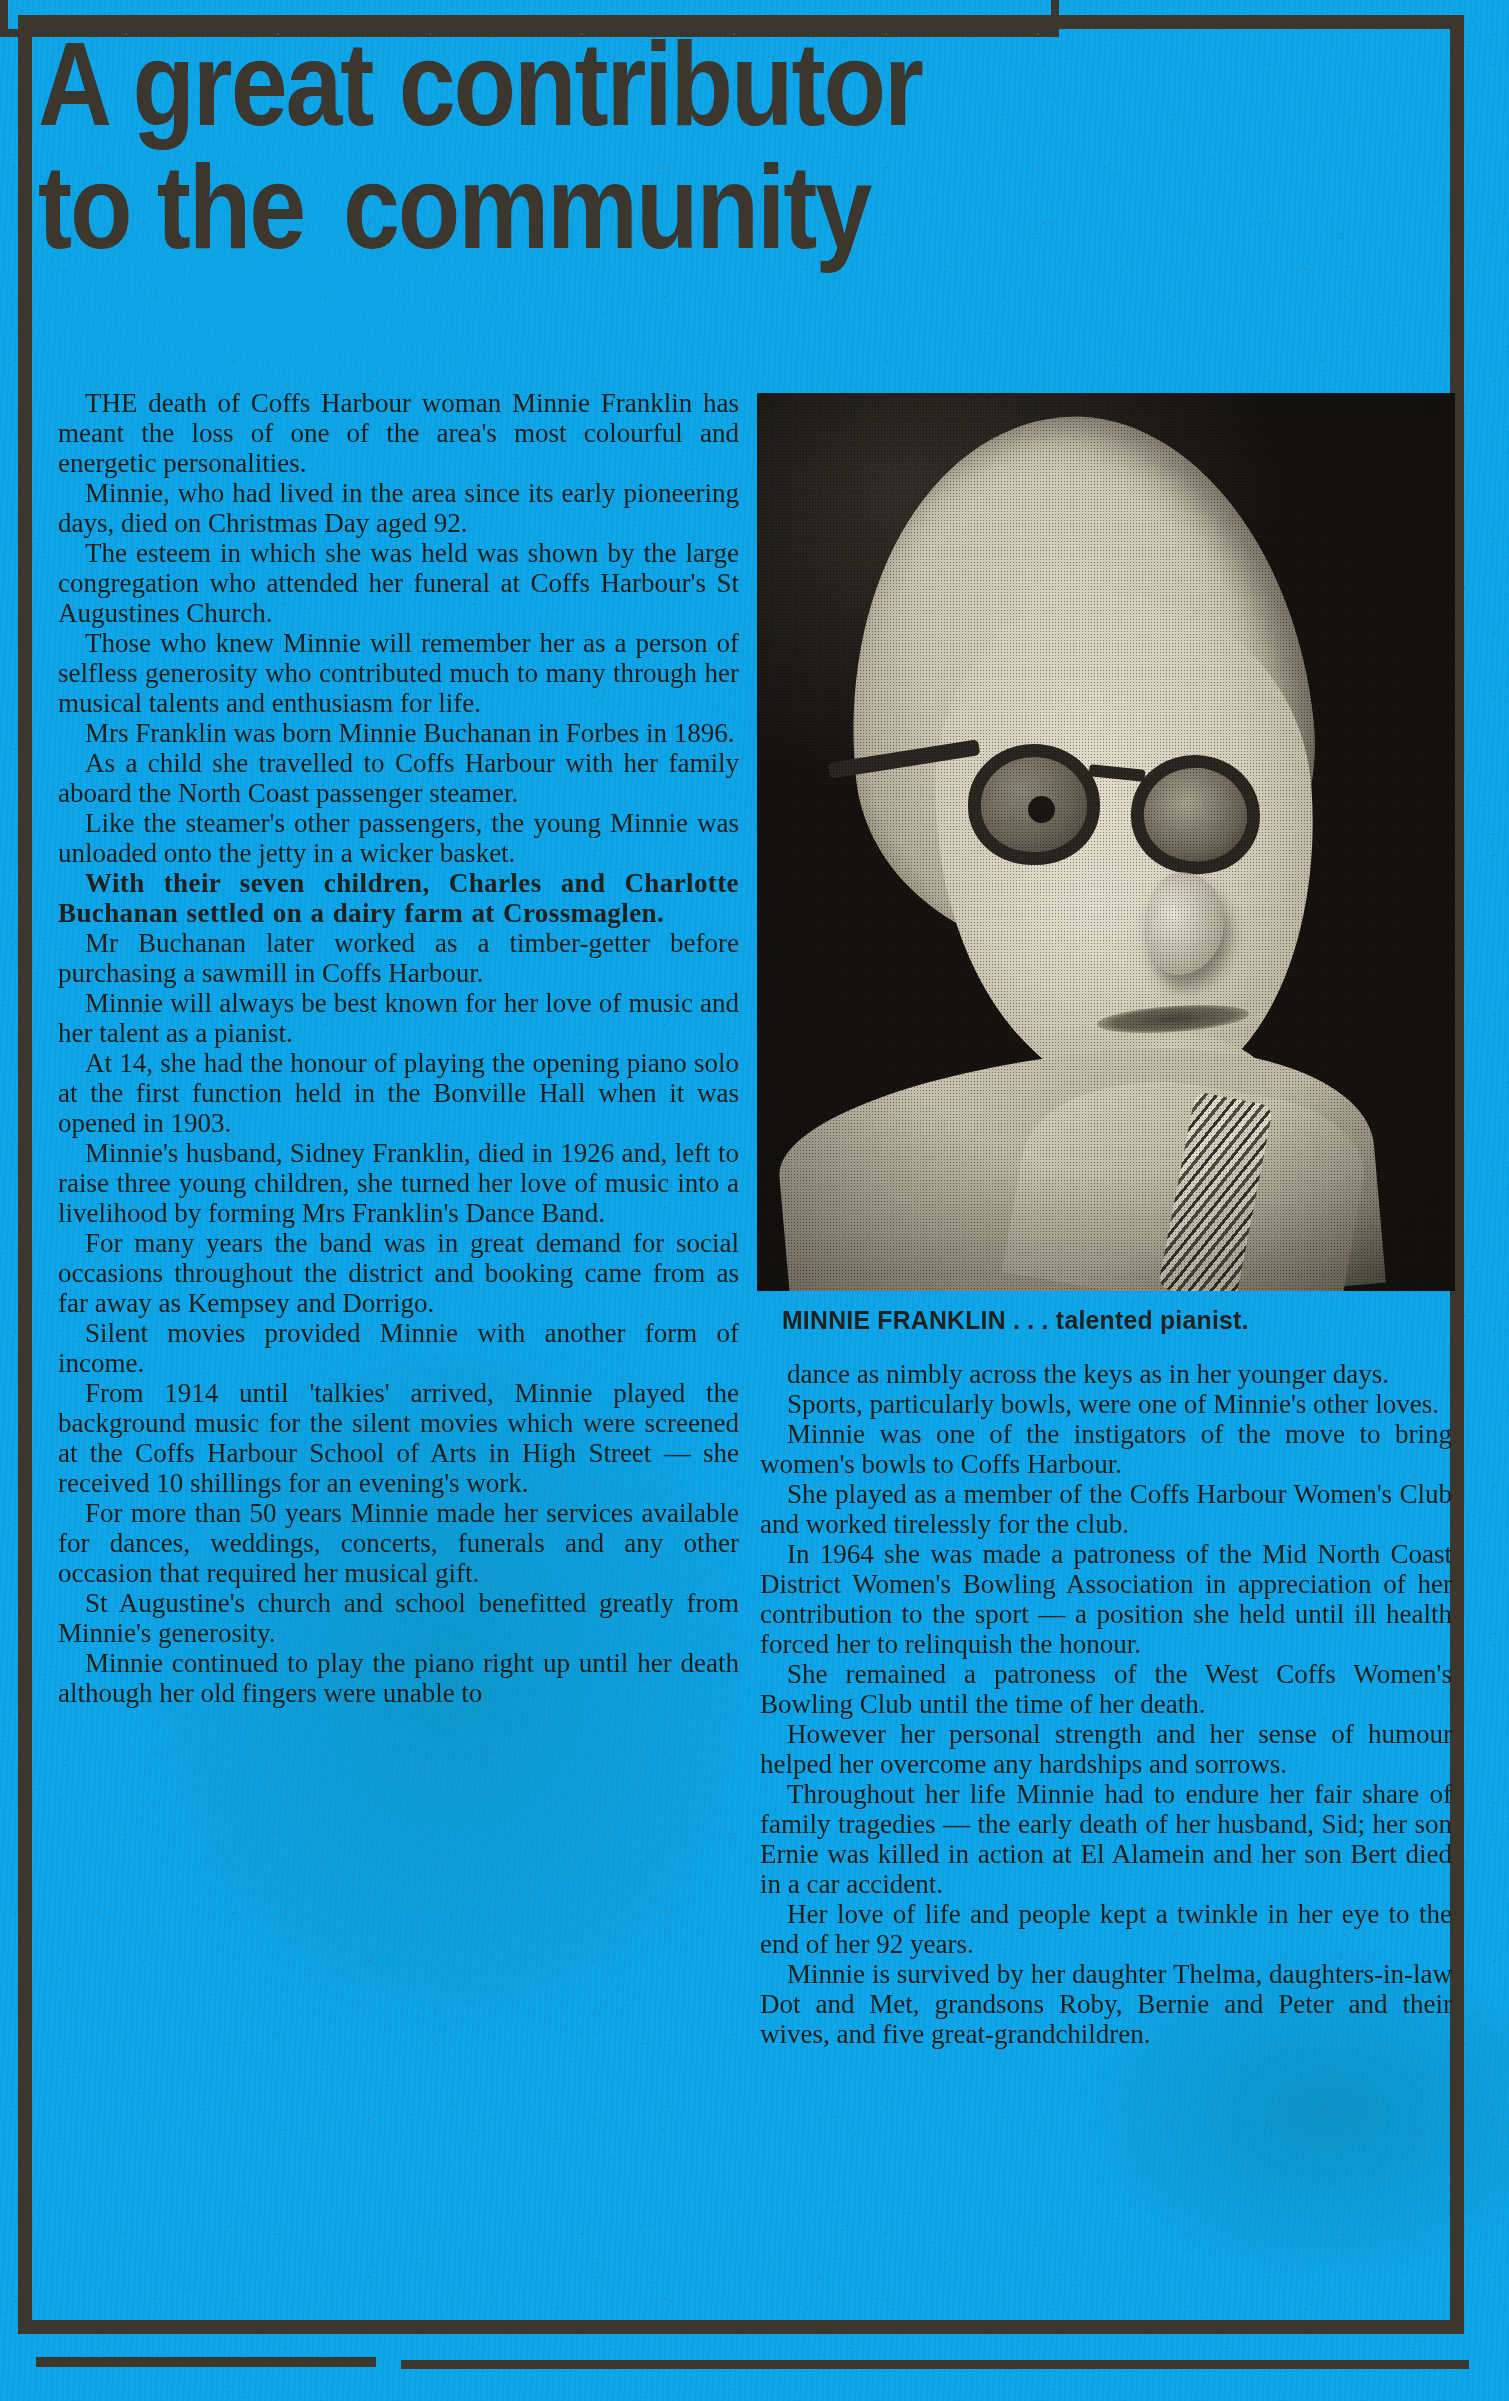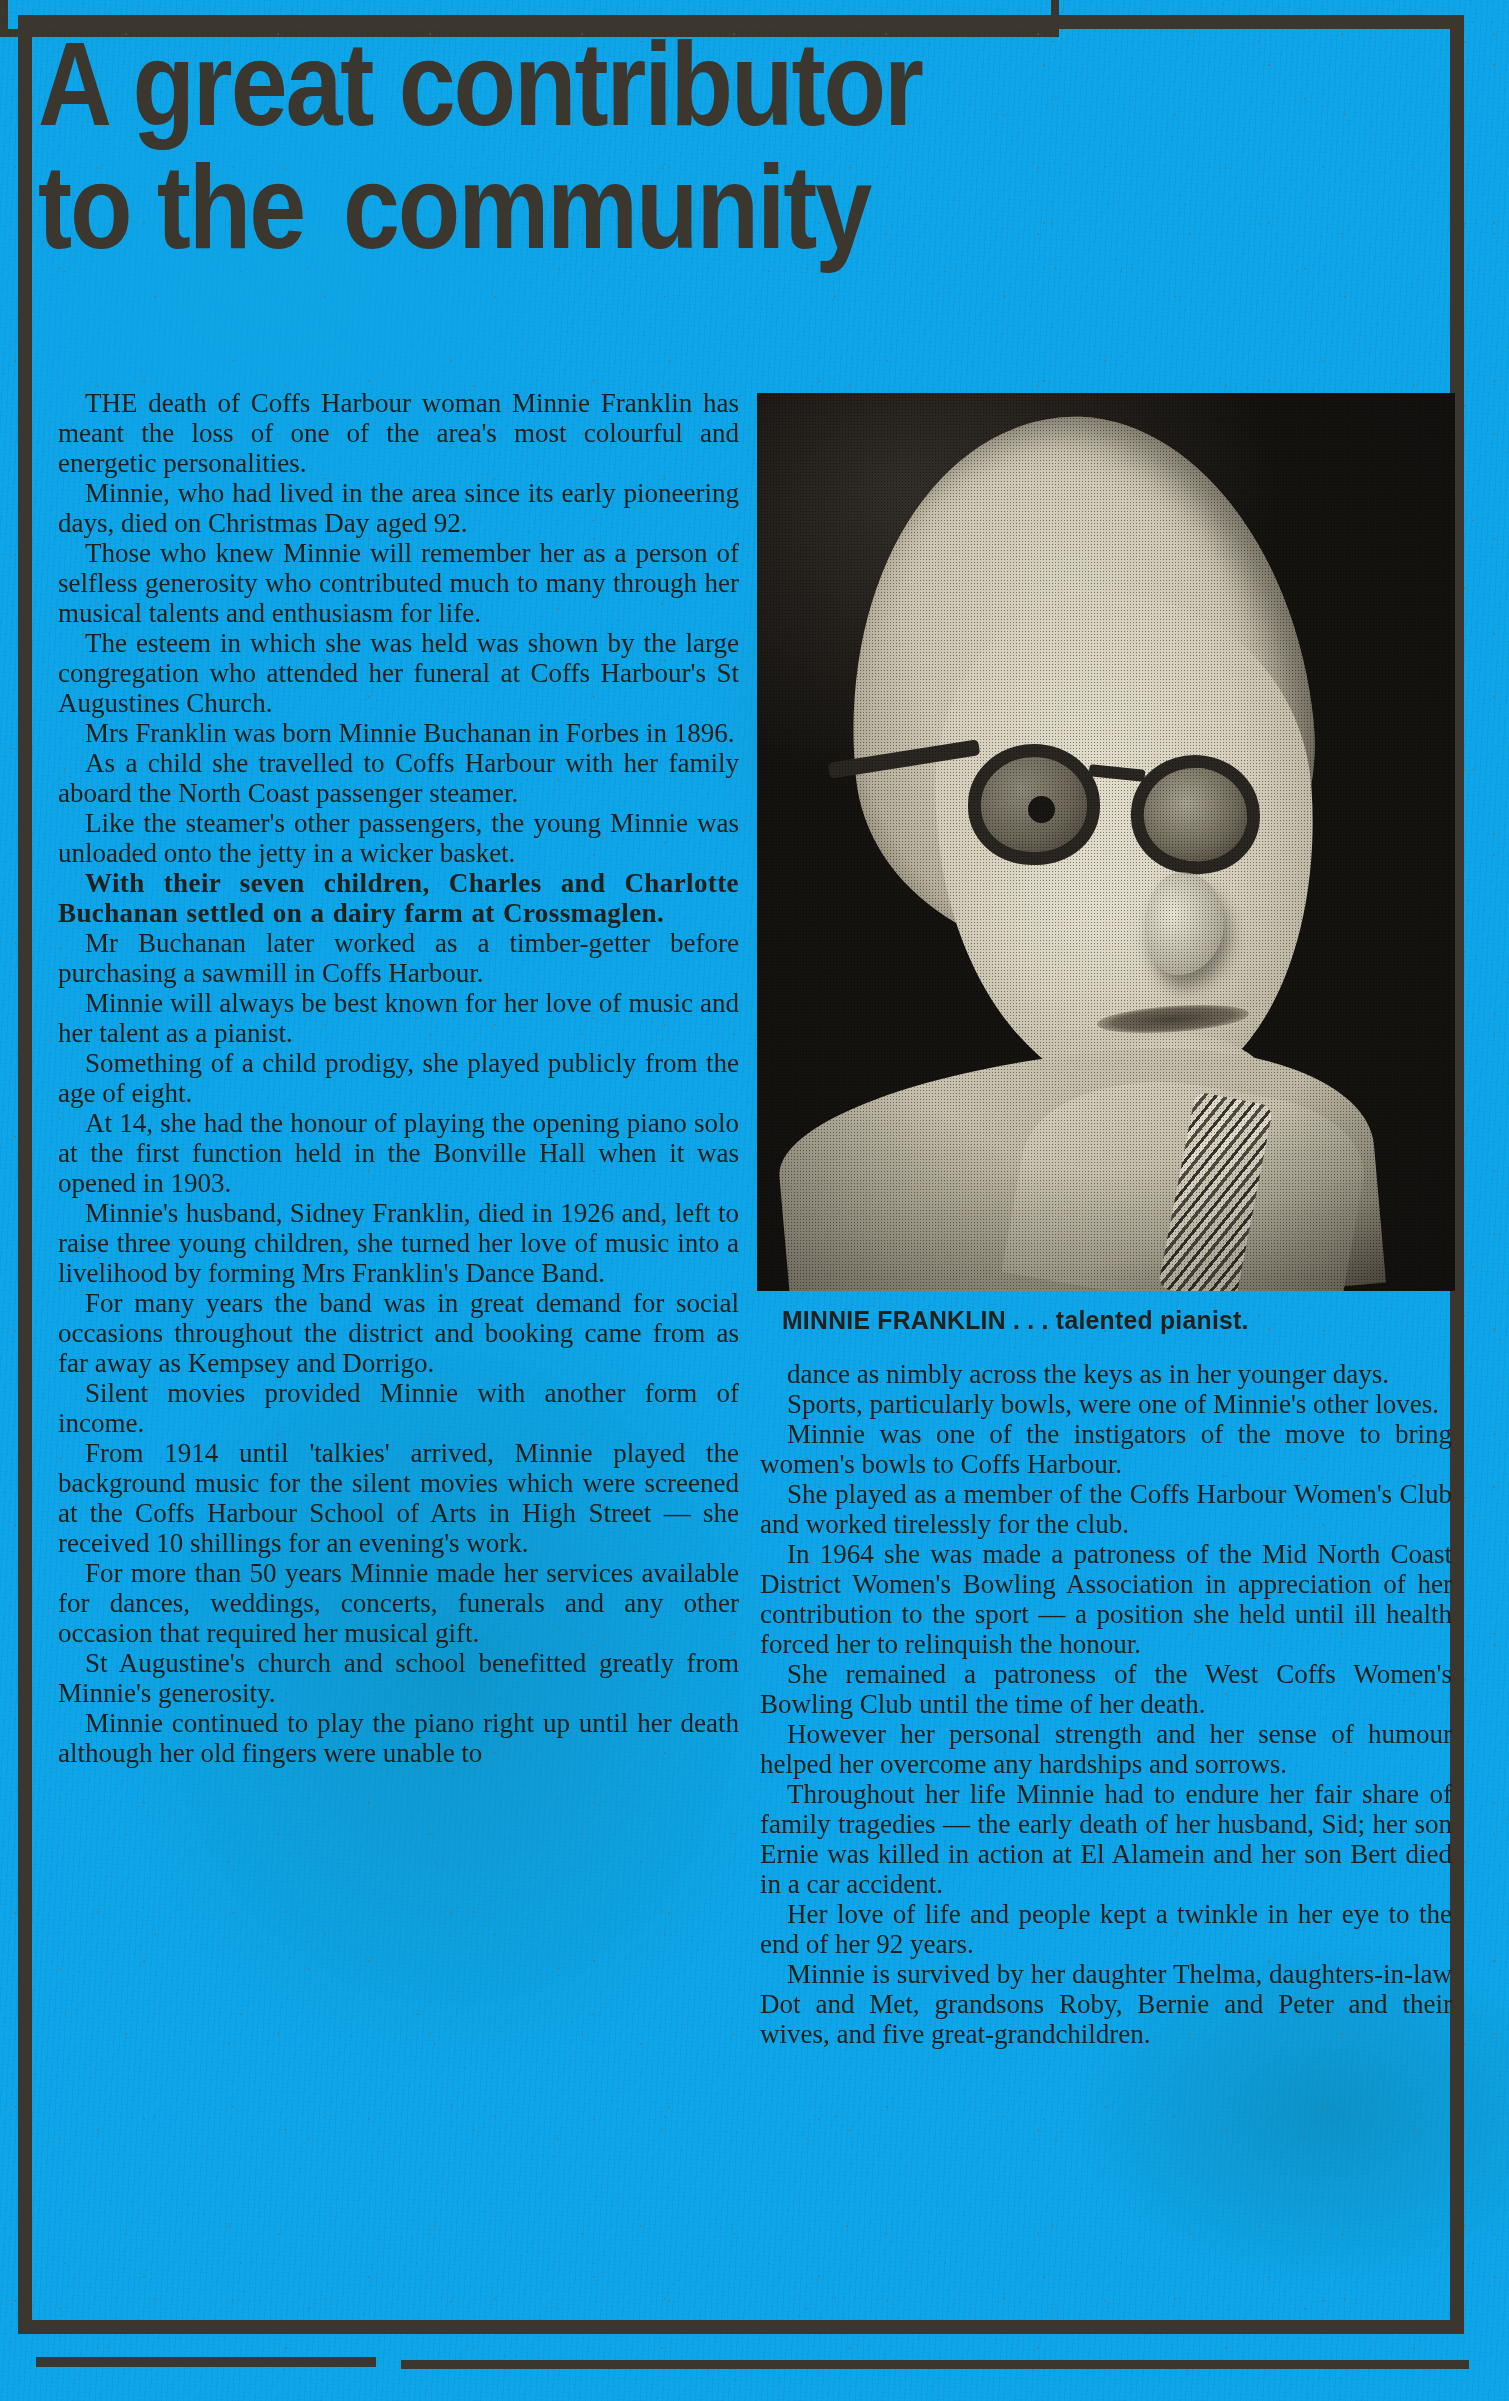--- a/index.html
+++ b/index.html
@@ -244,29 +244,28 @@
 
   <div id="caption">
     <span>MINNIE FRANKLIN</span>
     <span>. . .</span>
     <span>talented pianist.</span>
   </div>
 
   <div id="col-left" class="col">
       <p>THE death of Coffs Harbour woman Minnie Franklin has meant the loss of one of the area's most colourful and energetic personalities.</p>
       <p>Minnie, who had lived in the area since its early pioneering days, died on Christmas Day aged 92.</p>
+      <p>The esteem in which she was held was shown by the large congregation who attended her funeral at Coffs Harbour's St Augustines Church.</p>
       <p>Those who knew Minnie will remember her as a person of selfless generosity who contributed much to many through her musical talents and enthusiasm for life.</p>
-      <p>The esteem in which she was held was shown by the large congregation who attended her funeral at Coffs Harbour's St Augustines Church.</p>
       <p>Mrs Franklin was born Minnie Buchanan in Forbes in 1896.</p>
       <p>As a child she travelled to Coffs Harbour with her family aboard the North Coast passenger steamer.</p>
       <p>Like the steamer's other passengers, the young Minnie was unloaded onto the jetty in a wicker basket.</p>
       <p class="spaced">With their seven children, Charles and Charlotte Buchanan settled on a dairy farm at Crossmaglen.</p>
       <p>Mr Buchanan later worked as a timber-getter before purchasing a sawmill in Coffs Harbour.</p>
       <p>Minnie will always be best known for her love of music and her talent as a pianist.</p>
-      <p>Something of a child prodigy, she played publicly from the age of eight.</p>
       <p>At 14, she had the honour of playing the opening piano solo at the first function held in the Bonville Hall when it was opened in 1903.</p>
       <p>Minnie's husband, Sidney Franklin, died in 1926 and, left to raise three young children, she turned her love of music into a livelihood by forming Mrs Franklin's Dance Band.</p>
       <p>For many years the band was in great demand for social occasions throughout the district and booking came from as far away as Kempsey and Dorrigo.</p>
       <p>Silent movies provided Minnie with another form of income.</p>
       <p>From 1914 until 'talkies' arrived, Minnie played the background music for the silent movies which were screened at the Coffs Harbour School of Arts in High Street — she received 10 shillings for an evening's work.</p>
       <p>For more than 50 years Minnie made her services available for dances, weddings, concerts, funerals and any other occasion that required her musical gift.</p>
       <p>St Augustine's church and school benefitted greatly from Minnie's generosity.</p>
       <p>Minnie continued to play the piano right up until her death although her old fingers were unable to</p>
     </div>
 

